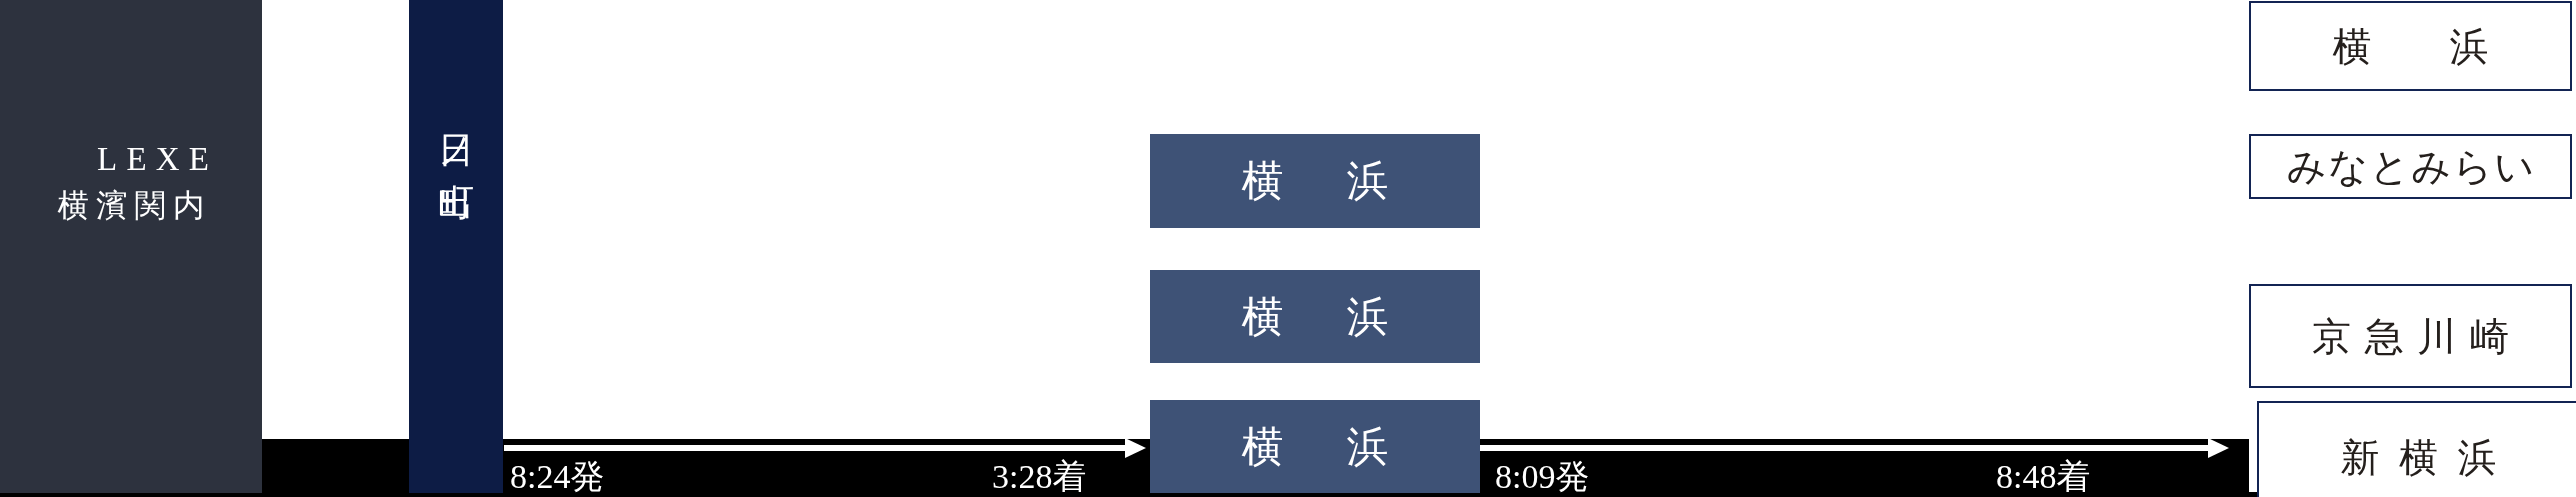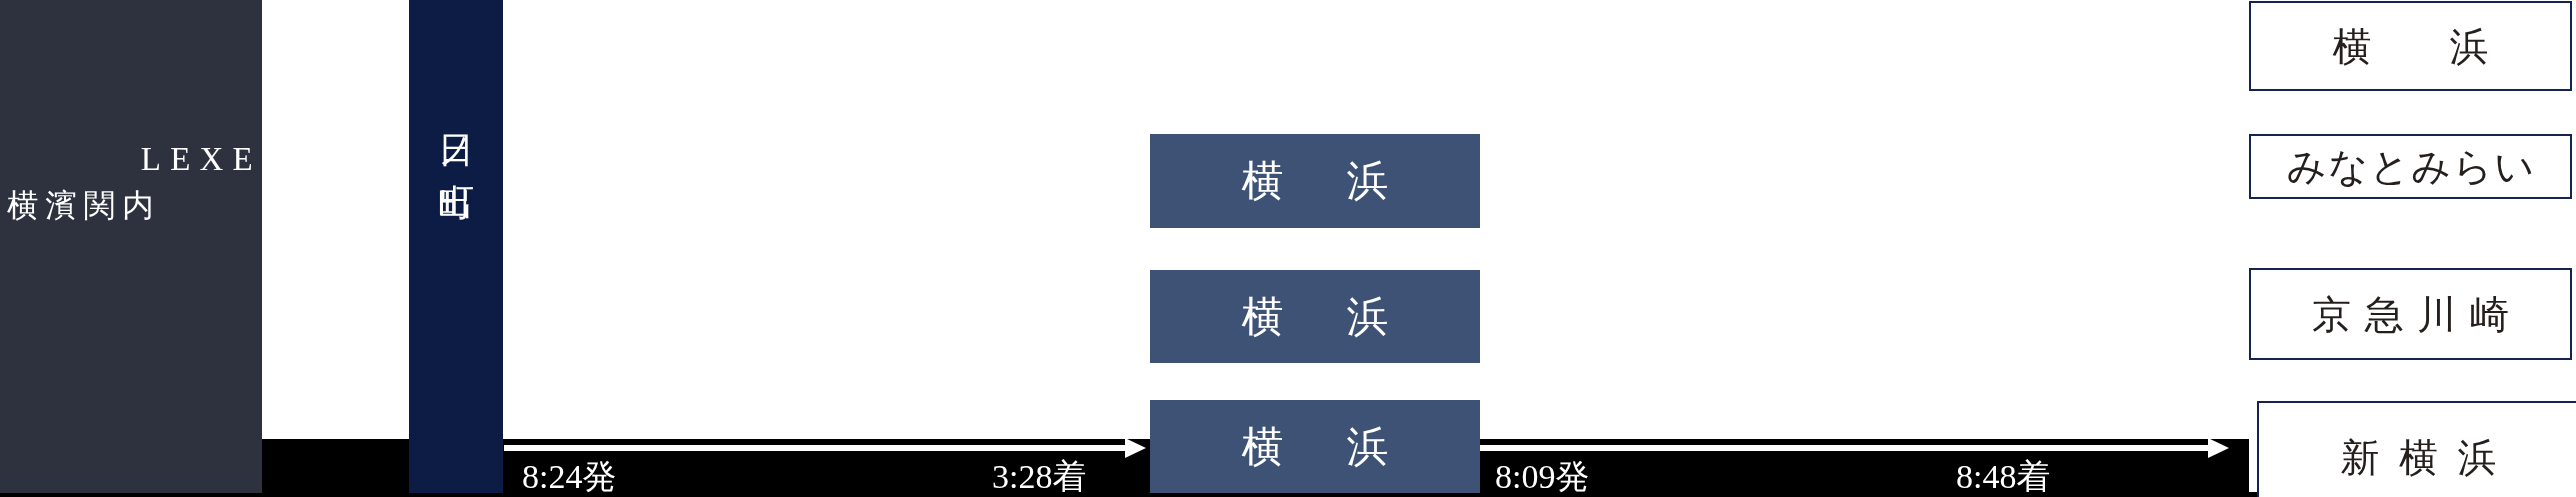--- a/index.html
+++ b/index.html
@@ -7,25 +7,25 @@
     position:relative;width:2576px;height:497px;background:#ffffff;overflow:hidden;
     font-family:"Liberation Serif","DejaVu Serif",serif;
   }
   
   .origin-card{
     position:absolute;left:0;top:0;width:262px;height:493px;
     background:#2d323e;color:#ffffff;
   }
   .origin-name-en{
     position:absolute;left:0;right:0;top:143px;
-    text-align:right;font-size:33px;line-height:1;letter-spacing:0.28em;text-indent:0.28em;padding-left:44px;
+    text-align:center;font-size:33px;line-height:1;letter-spacing:0.28em;text-indent:0.28em;padding-left:44px;
   }
   .origin-name-ja{
     position:absolute;left:0;right:0;top:190px;
-    text-align:left;font-size:31.5px;line-height:1;letter-spacing:0.22em;text-indent:0.22em;
+    text-align:center;font-size:31.5px;line-height:1;letter-spacing:0.22em;text-indent:0.22em;
   }
   
   .station-bar{
     position:absolute;left:409px;top:0;width:94px;height:493px;
     background:#0d1c45;color:#ffffff;
   }
   .station-bar-label{
     position:absolute;top:107px;left:50%;transform:translateX(-50%);
     writing-mode:vertical-rl;text-orientation:upright;
     font-size:36px;line-height:1;letter-spacing:0.1em;white-space:nowrap;
@@ -40,43 +40,43 @@
     position:absolute;top:438px;width:0;height:0;
     border-top:10px solid transparent;border-bottom:10px solid transparent;
     border-left:21.5px solid #ffffff;
   }
   .arrow-head.h1{left:1125px;}
   .arrow-head.h2{left:2208px;}
   .time-label{
     position:absolute;top:460px;color:#ffffff;
     font-size:34px;line-height:1;white-space:nowrap;
   }
-  .time-label.t1{left:522px;}
+  .time-label.t1{left:510px;}
   .time-label.t2{left:992px;}
   .time-label.t3{left:1495px;}
-  .time-label.t4{left:1956px;}
+  .time-label.t4{left:1996px;}
   
   .via-box{
     position:absolute;left:1150px;width:330px;background:#3e5276;color:#ffffff;
     display:flex;align-items:center;justify-content:center;
     font-size:42px;line-height:1;letter-spacing:0.25em;text-indent:0.25em;white-space:nowrap;
   }
   .via-box.v1{top:134px;height:94px;}
   .via-box.v2{top:270px;height:93px;}
   .via-box.v3{top:400px;height:93px;}
   
   .dest-box{
     position:absolute;left:2249px;width:323px;box-sizing:border-box;
     background:#ffffff;border:2.9px solid #132453;color:#241f1c;
     display:flex;align-items:center;justify-content:center;
     font-size:39px;line-height:1;white-space:nowrap;
   }
   .dest-box.d1{top:1.4px;height:90px;letter-spacing:0.5em;text-indent:0.5em;}
   .dest-box.d2{top:134px;height:65px;letter-spacing:0.04em;text-indent:0.04em;}
-  .dest-box.d3{top:268px;height:92px;letter-spacing:0.35em;text-indent:0.35em;}
+  .dest-box.d3{top:284px;height:104px;letter-spacing:0.35em;text-indent:0.35em;}
   .dest-box.d4{top:401px;height:112px;letter-spacing:0.5em;text-indent:0.5em;margin-left:8px;}
 </style>
 </head>
 <body>
 
 <div class="stage">
 
   <div class="bottom-strip"></div>
 
   <div class="timeline-bar"></div>

